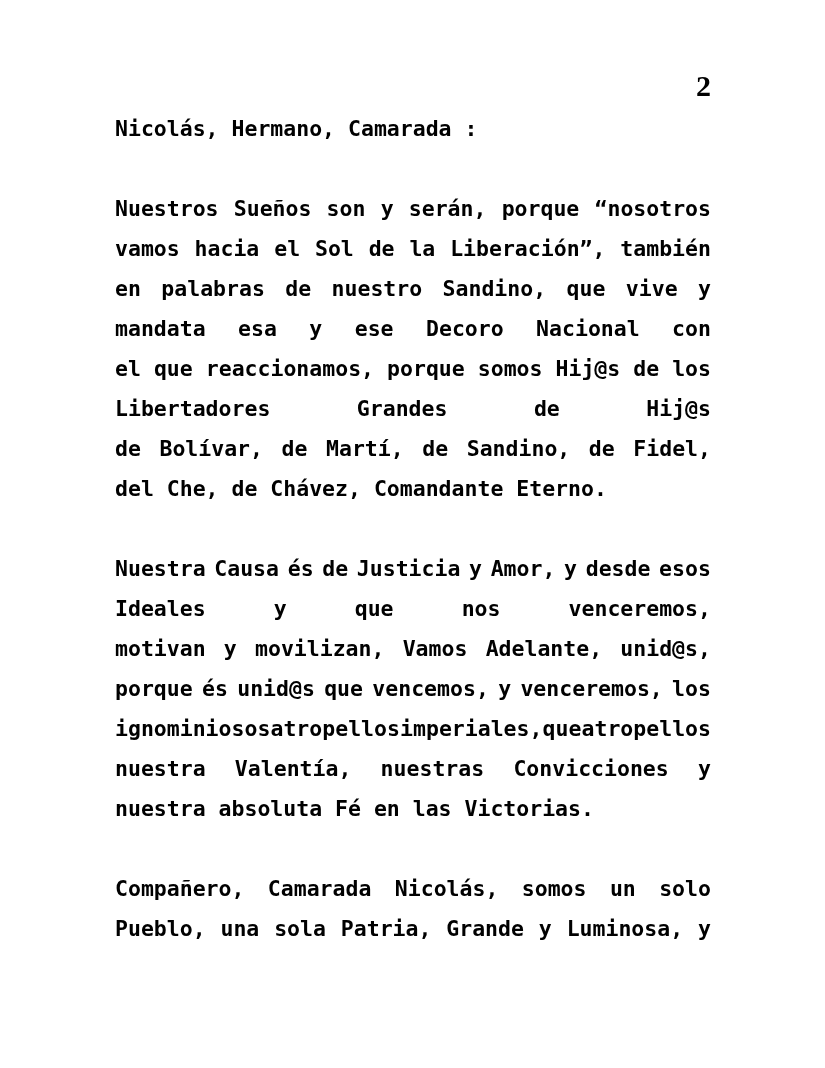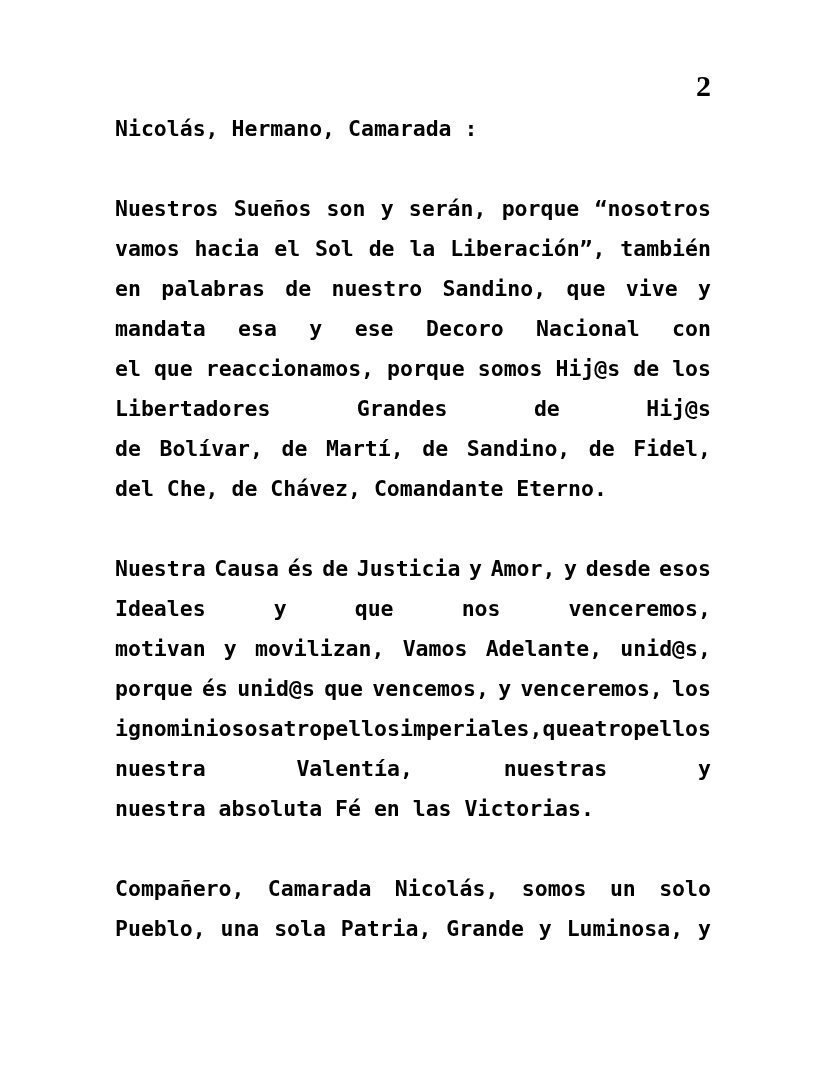--- a/index.html
+++ b/index.html
@@ -165,20 +165,21 @@
           <span>ignominiosos</span>
           <span>atropellos</span>
           <span>imperiales,</span>
           <span>que</span>
           <span>atropellos</span>
         </div>
         <div class="line justified">
           <span>nuestra</span>
           <span>Valentía,</span>
           <span>nuestras</span>
+          <span>Convicciones</span>
           <span>y</span>
         </div>
         <div class="line">nuestra absoluta Fé en las Victorias.</div>
       </div>
       <div class="para">
         <div class="line justified">
           <span>Compañero,</span>
           <span>Camarada</span>
           <span>Nicolás,</span>
           <span>somos</span>

